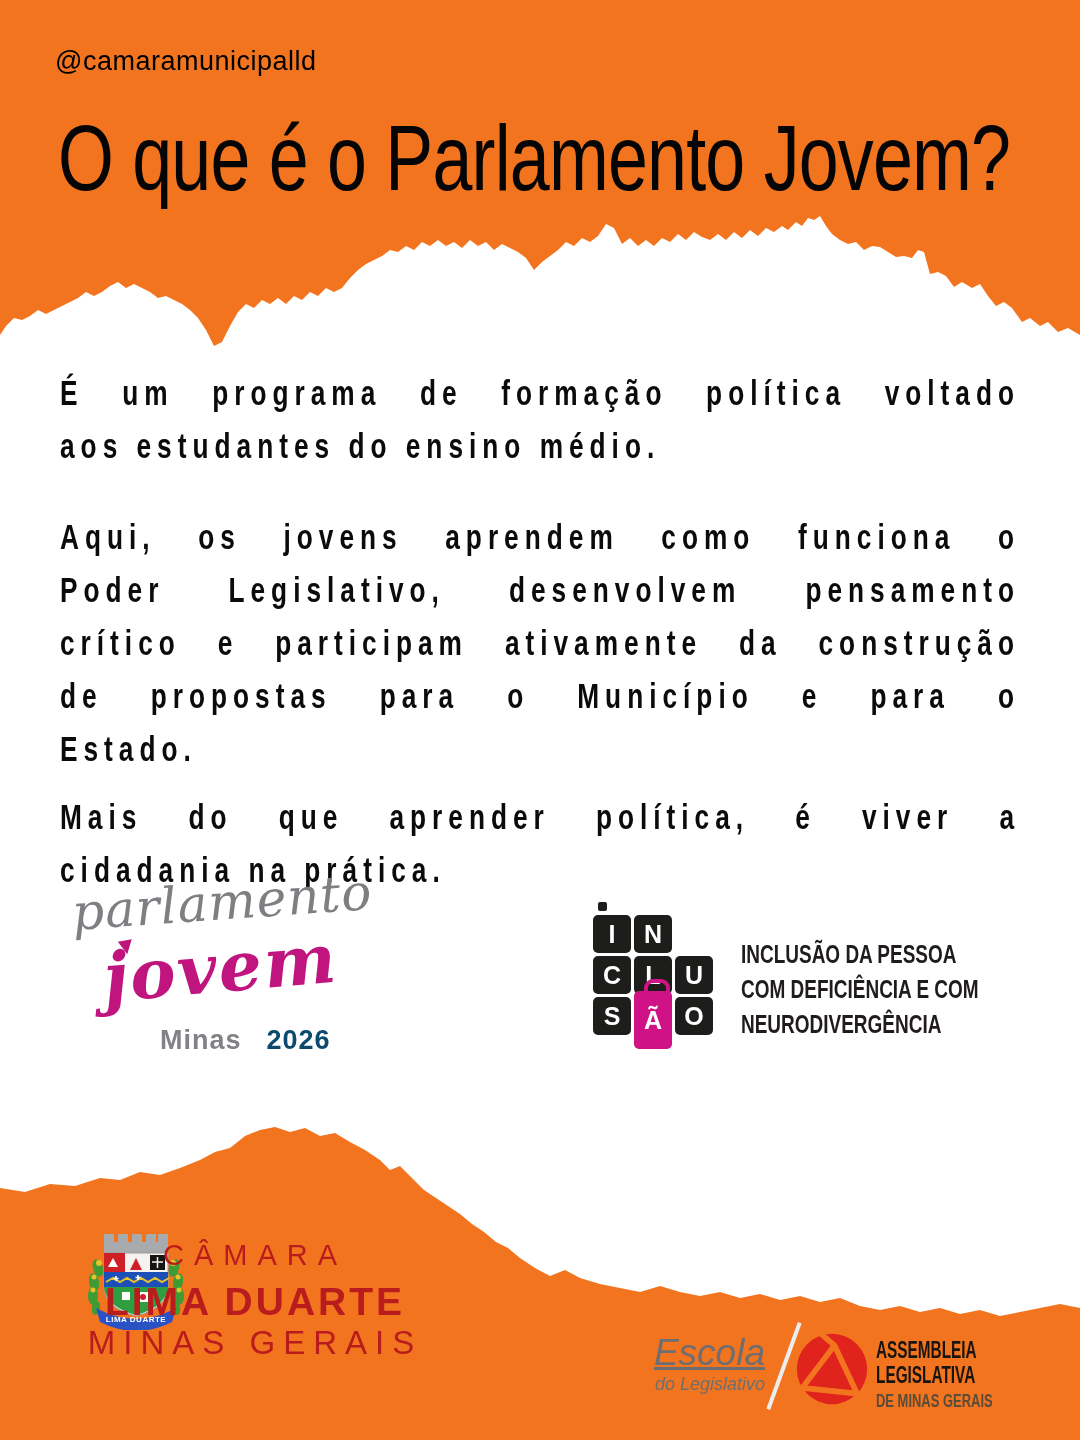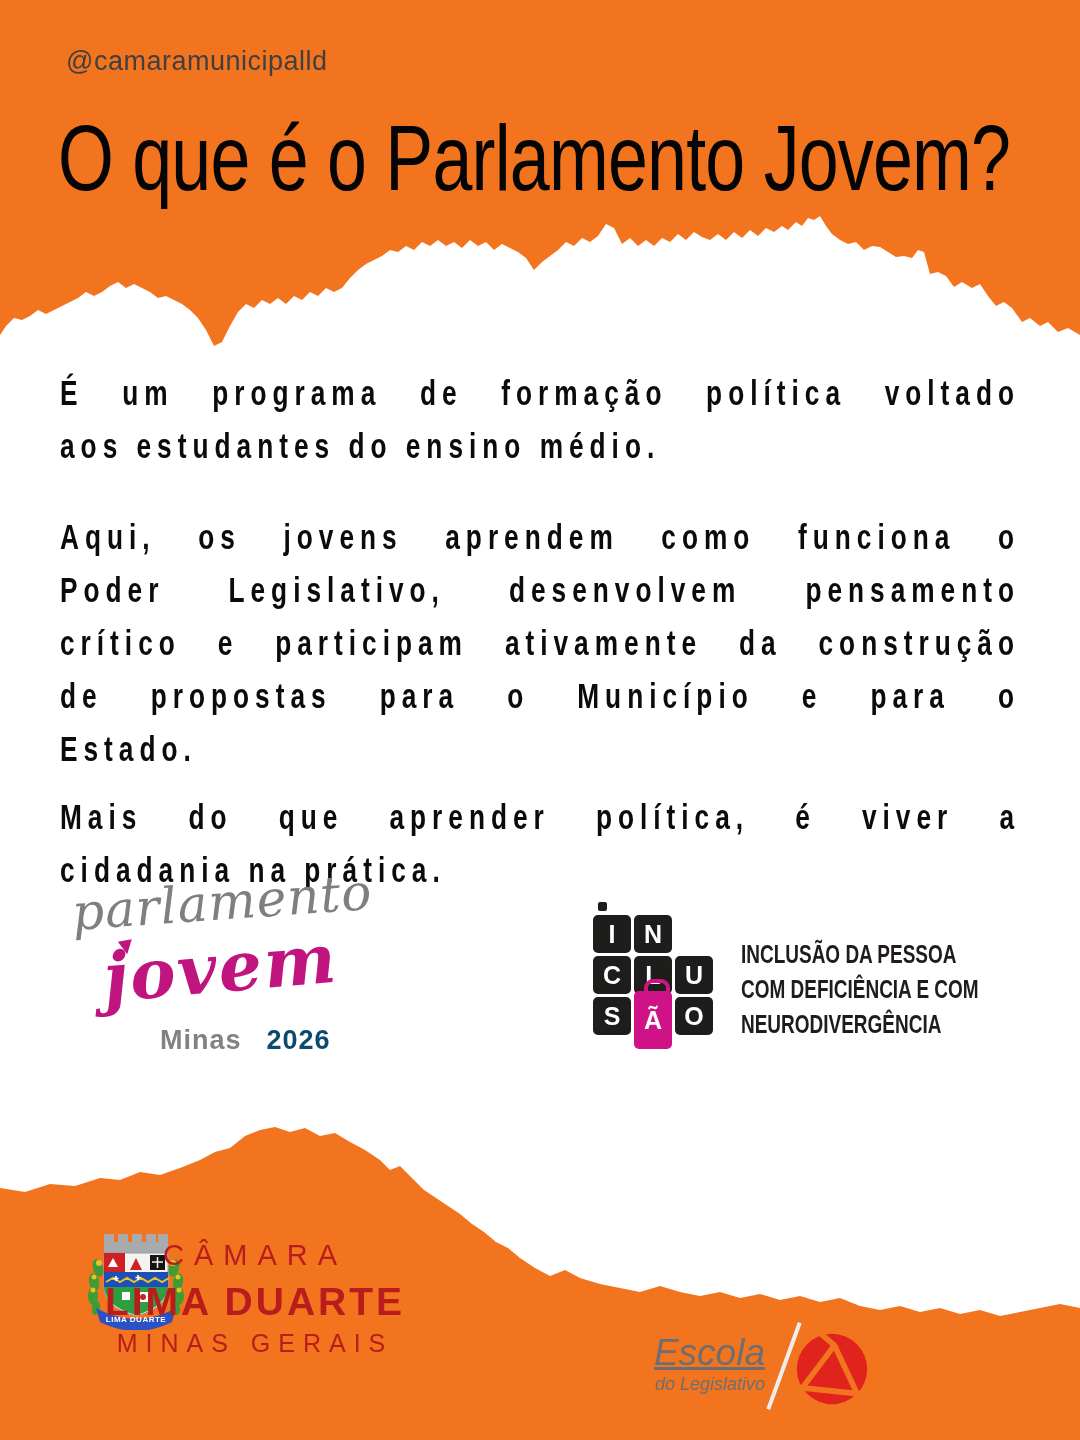--- a/index.html
+++ b/index.html
@@ -5,21 +5,21 @@
   html,body{margin:0;padding:0;background:#e8e8e8;}
   .poster{
     position:relative;width:1080px;height:1440px;background:#ffffff;overflow:hidden;
     font-family:"Liberation Sans",sans-serif;
   }
   svg.tear{position:absolute;left:0;display:block;}
   .tear-top{top:0;}
   .tear-bottom{top:1110px;}
 
   
-  .handle{position:absolute;left:66px;top:46px;font-size:27px;color:#404040;letter-spacing:.5px;}
+  .handle{position:absolute;left:55px;top:46px;font-size:27px;color:#000000;letter-spacing:.5px;}
   .title{
     position:absolute;left:58px;top:108px;margin:0;font-size:92px;font-weight:400;color:#050505;
     white-space:nowrap;letter-spacing:-1px;transform:scaleX(.78);transform-origin:left top;line-height:1.1;
   }
 
   
   .copy{
     position:absolute;left:60px;top:366px;width:1280px;transform:scaleX(.75);transform-origin:left top;
     color:#0b0b0b;font-weight:700;font-size:35px;letter-spacing:8px;
   }
@@ -48,21 +48,21 @@
   .a-handle{position:absolute;left:51px;top:86px;width:18px;height:12px;border:4px solid #cf1286;
     border-bottom:none;border-radius:9px 9px 0 0;}
   .inc-caption{position:absolute;left:148px;top:44px;font-size:26px;font-weight:700;color:#1f1c1b;
     line-height:35px;transform:scaleX(.73);transform-origin:left top;white-space:nowrap;}
 
   
   .crest{position:absolute;left:72px;top:1230px;}
   .cam-block{position:absolute;left:85px;top:1236px;width:340px;text-align:center;color:#b91c1c;}
   .cam-1,.cam-2{font-size:29px;letter-spacing:10px;line-height:38px;font-weight:400;}
   .cam-city{font-size:39px;font-weight:700;letter-spacing:3px;line-height:48px;margin-top:4px;}
-  .cam-state{font-size:25px;letter-spacing:8px;line-height:34px;}
+  .cam-state{font-size:33px;letter-spacing:8px;line-height:34px;}
 
   .escola{position:absolute;left:600px;top:1334px;width:165px;text-align:right;color:#6d6e71;font-style:italic;}
   .escola-1{font-size:37px;line-height:38px;text-decoration:underline;}
   .escola-2{font-size:18px;line-height:24px;}
   .divider{position:absolute;left:782px;top:1320px;width:4px;height:92px;background:#ededed;transform:rotate(20deg);}
   .almg-logo{position:absolute;left:794px;top:1331px;}
   .assembleia{position:absolute;left:876px;top:1337px;color:#181410;}
   .asm-1,.asm-2{font-size:24px;font-weight:700;line-height:25px;transform:scaleX(.64);transform-origin:left top;white-space:nowrap;}
   .asm-3{font-size:18px;font-weight:700;line-height:20px;margin-top:4px;color:#5a4c3a;transform:scaleX(.72);transform-origin:left top;white-space:nowrap;}
 </style>
@@ -188,14 +188,19 @@
   <div class="divider"></div>
 
   <svg class="almg-logo" width="76" height="76" viewBox="0 0 80 80">
     <circle cx="40" cy="40" r="37" fill="#E0231C"></circle>
     <g transform="rotate(6 40 40)">
       <path d="M40 15 L69 63 L11 63 Z" fill="#E0231C" stroke="#F3741E" stroke-width="6" stroke-linejoin="round"></path>
       <path d="M40 15 L24 4" stroke="#F3741E" stroke-width="6"></path>
     </g>
   </svg>
 
+  <div class="assembleia">
+    <div class="asm-1">ASSEMBLEIA</div>
+    <div class="asm-2">LEGISLATIVA</div>
+    <div class="asm-3">DE MINAS GERAIS</div>
+  </div>
 
 </div>
 
 </body></html>

